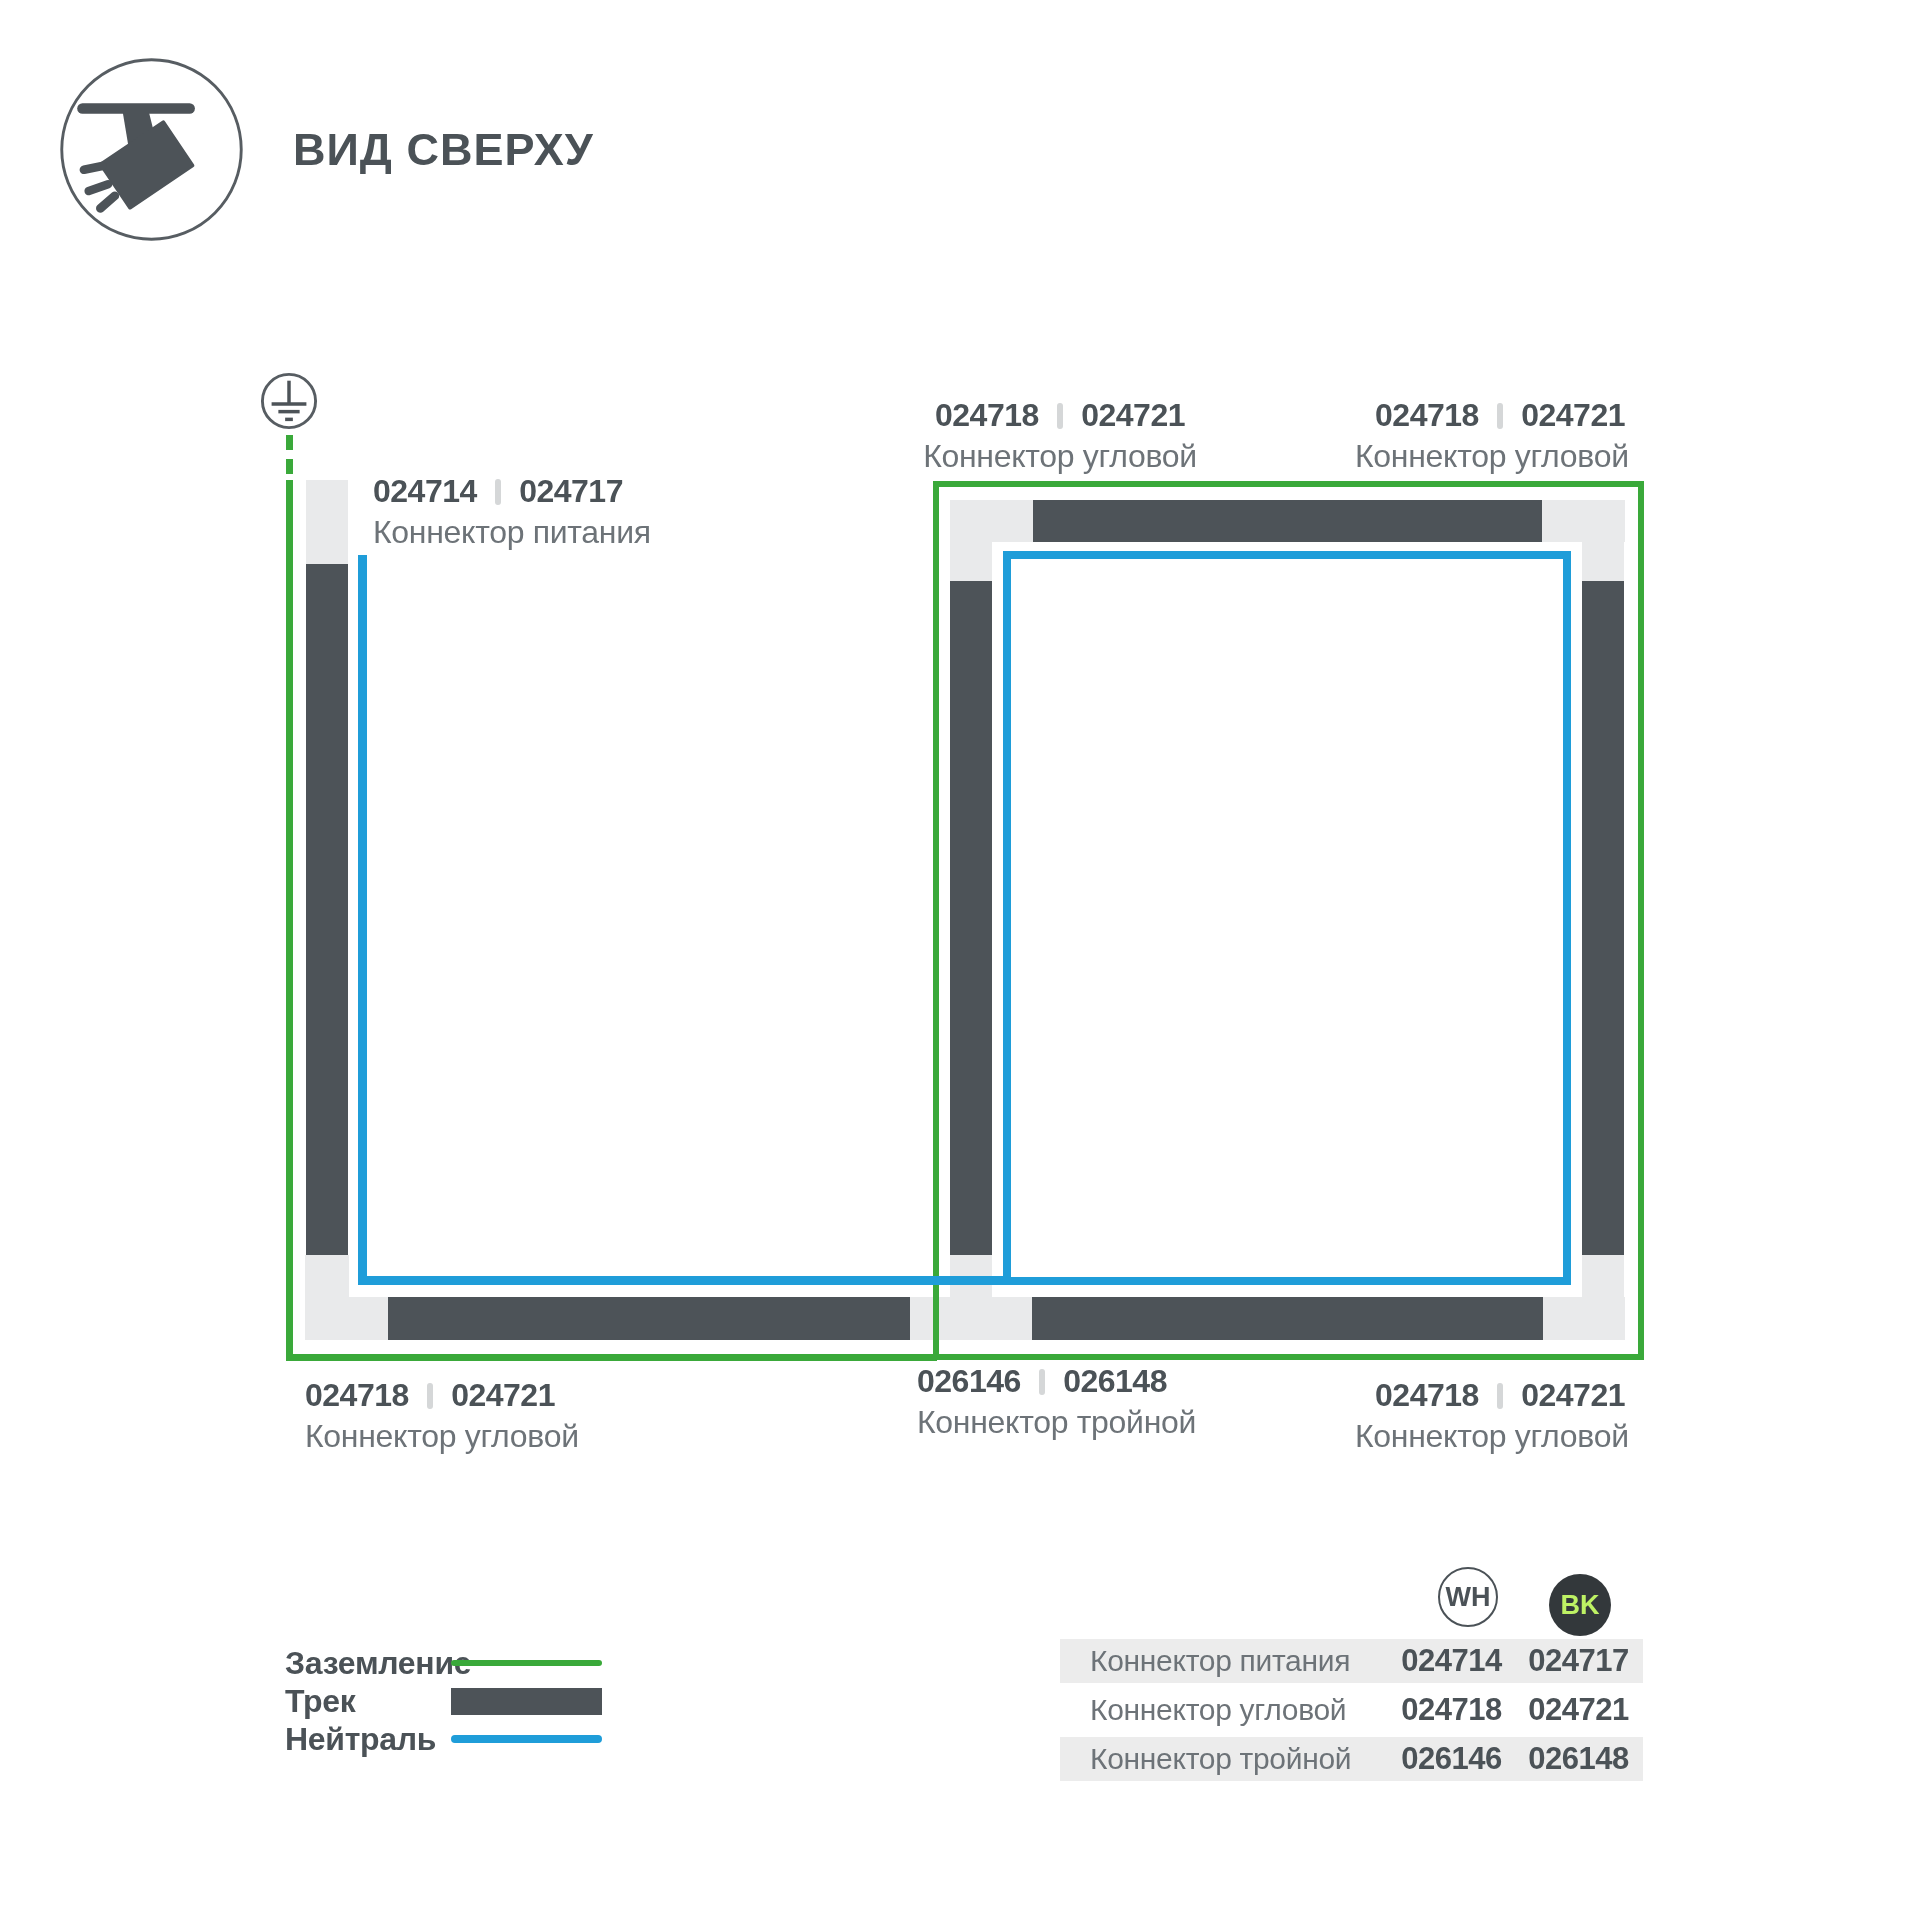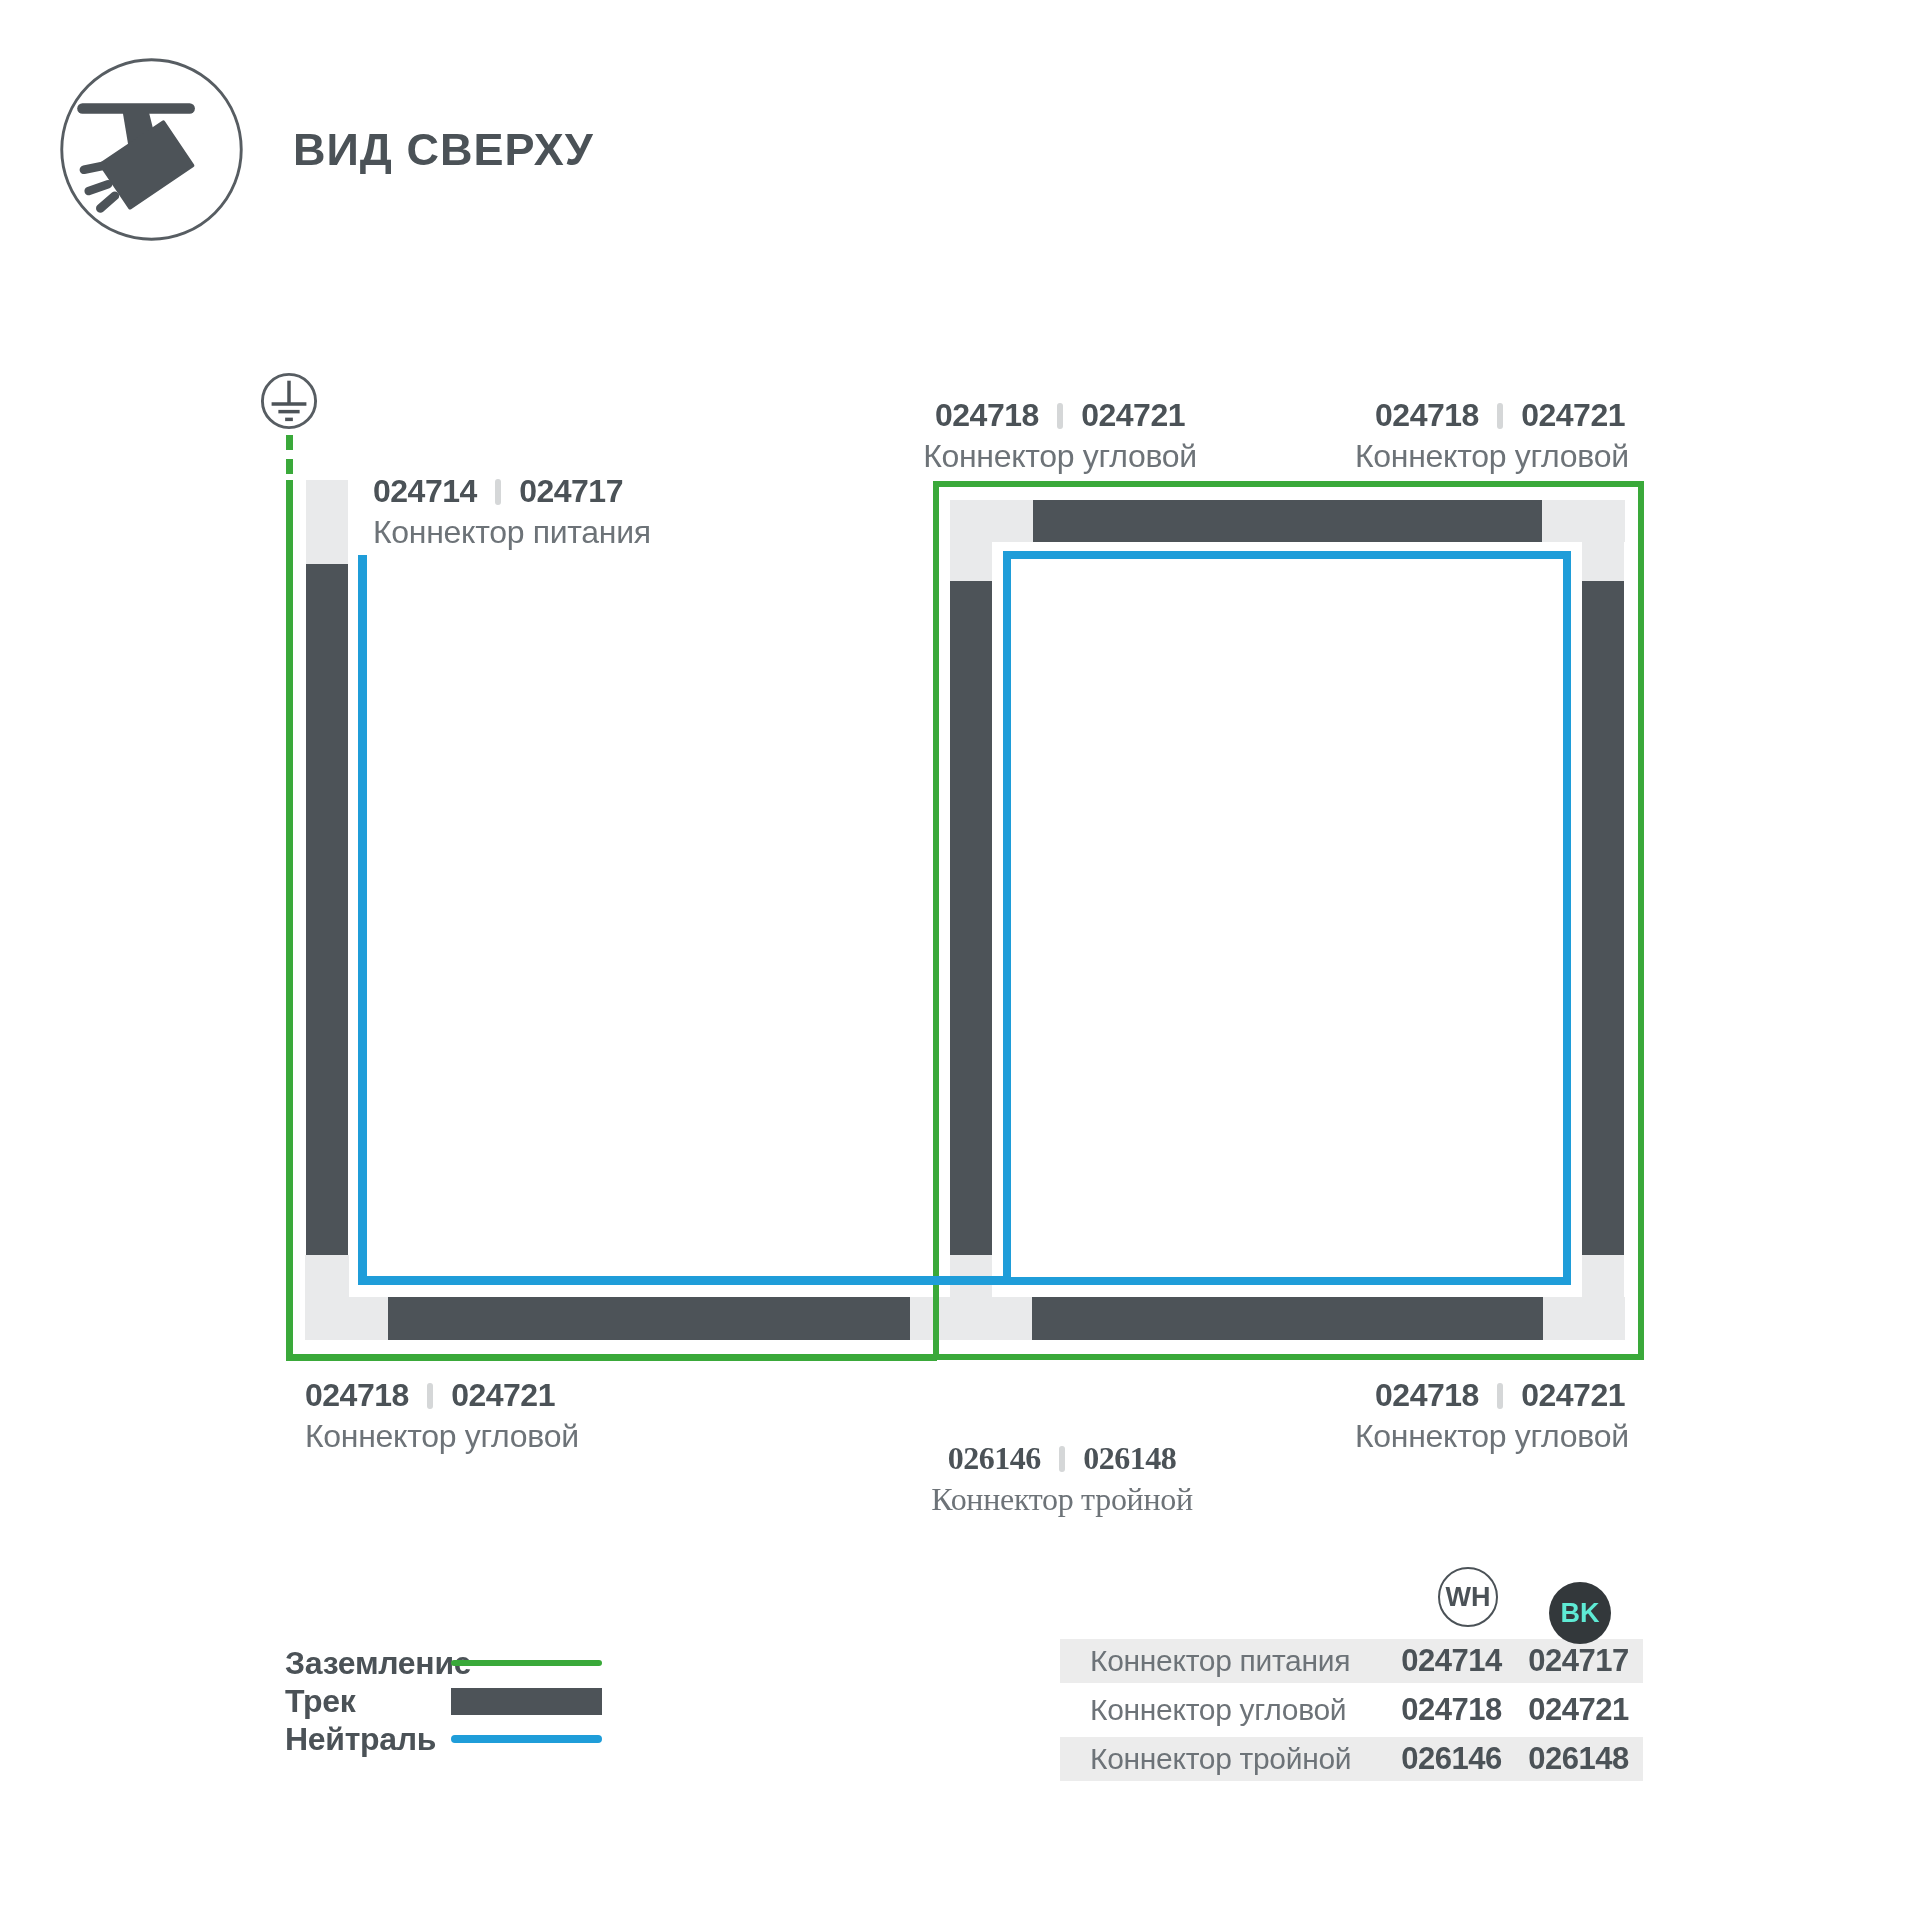--- a/index.html
+++ b/index.html
@@ -32,21 +32,21 @@
   .lswatch{width:151px;}
   .sw-ground{height:6.8px;border-radius:3.4px;}
   .sw-track{height:27px;}
   .sw-neutral{height:7.7px;border-radius:3.9px;}
 
   
   .ptable{left:1060px;top:1566px;width:583px;}
   .thead{position:relative;height:73px;}
   .badge{position:absolute;border-radius:50%;display:flex;align-items:center;justify-content:center;font-size:27px;font-weight:600;letter-spacing:0px;}
   .badge.wh{left:362px;top:1px;width:56px;height:56px;background:#ffffff;border:2.4px solid var(--text-dark);color:var(--text-dark);margin-left:16px;}
-  .badge.bk{left:489px;top:16px;width:62px;height:62px;background:var(--bk-badge,#33383b);color:#5eead4;}
+  .badge.bk{left:489px;top:8px;width:62px;height:62px;background:var(--bk-badge,#33383b);color:#bef264;}
   .trow{display:flex;align-items:center;height:44px;margin-bottom:4.8px;}
   .trow.alt{background:var(--row-bg,#ececec);}
   .tname{width:328px;padding-left:30px;box-sizing:border-box;font-size:30px;color:var(--text-muted,#6d7378);letter-spacing:-0.3px;white-space:nowrap;}
   .tcode{width:127px;text-align:center;font-size:31px;font-weight:700;letter-spacing:-0.5px;color:var(--text-dark);}
 
   svg .ink{fill:var(--track,#4d5358);}
   svg .stroke-ink{stroke:var(--track,#4d5358);}
 </style>
 </head>
 <body>
@@ -124,21 +124,21 @@
   <div class="abs plabel" style="left:1355px;top:399px;width:270px;text-align:right;">
     <div class="codes"><span>024718</span><span class="sep"></span><span>024721</span></div>
     <div class="pname">Коннектор угловой</div>
   </div>
 
   <div class="abs plabel" style="left:305px;top:1379px;">
     <div class="codes"><span>024718</span><span class="sep"></span><span>024721</span></div>
     <div class="pname">Коннектор угловой</div>
   </div>
 
-  <div class="abs plabel" style="left:917px;top:1442px;width:290px;text-align:center;font-family:Liberation Serif, serif;">
+  <div class="abs plabel" style="left:917px;top:1365px;width:290px;">
     <div class="codes"><span>026146</span><span class="sep"></span><span>026148</span></div>
     <div class="pname">Коннектор тройной</div>
   </div>
 
   <div class="abs plabel" style="left:1355px;top:1379px;width:270px;text-align:right;">
     <div class="codes"><span>024718</span><span class="sep"></span><span>024721</span></div>
     <div class="pname">Коннектор угловой</div>
   </div>
 
   <div class="abs legend">

